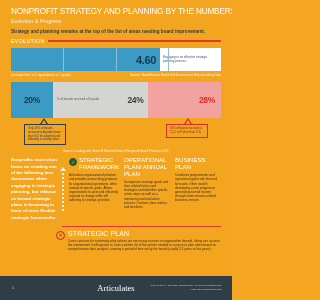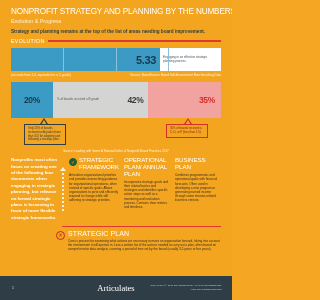--- a/index.html
+++ b/index.html
@@ -142,21 +142,21 @@
   </div>
 
   <div class="band">
     <span class="band-label">EVOLUTION</span>
     <span class="band-rule"></span>
   </div>
 
   <div class="evo-wrap">
     <div class="evo-bar">
       <div class="evo-fill" style="width:71%">
-        <span class="evo-score">5.33</span>
+        <span class="evo-score">4.60</span>
       </div>
       <div class="evo-note" style="width:29%">Engaging in an effective strategic planning process.</div>
       <div class="tickrow">
         <div class="tick"></div>
         <div class="tick"></div>
         <div class="tick"></div>
         <div class="tick"></div>
       </div>
     </div>
   </div>
@@ -166,24 +166,24 @@
     <span class="cap">Source: BoardSource Board Self-Assessment Benchmarking Data</span>
   </div>
 
   <div class="grade-wrap">
     <div class="grade-bar">
       <div class="seg seg-a" style="width:20%">
         <span class="pct pct-a">20%</span>
       </div>
       <div class="seg seg-b" style="width:45%">
         <span class="seg-b-label">% of boards received a B grade</span>
-        <span class="pct pct-b">42%</span>
+        <span class="pct pct-b">24%</span>
       </div>
       <div class="seg seg-c" style="width:35%">
-        <span class="pct pct-c">35%</span>
+        <span class="pct pct-c">28%</span>
       </div>
     </div>
 
     <div class="callouts">
       <span class="pointer left"></span>
       <span class="pointer-in left"></span>
       <div class="callout left">Only 20% of boards received an A grade (more than 3.5) for adopting and following a strategic plan.</div>
 
       <span class="pointer right"></span>
       <span class="pointer-in right"></span>

